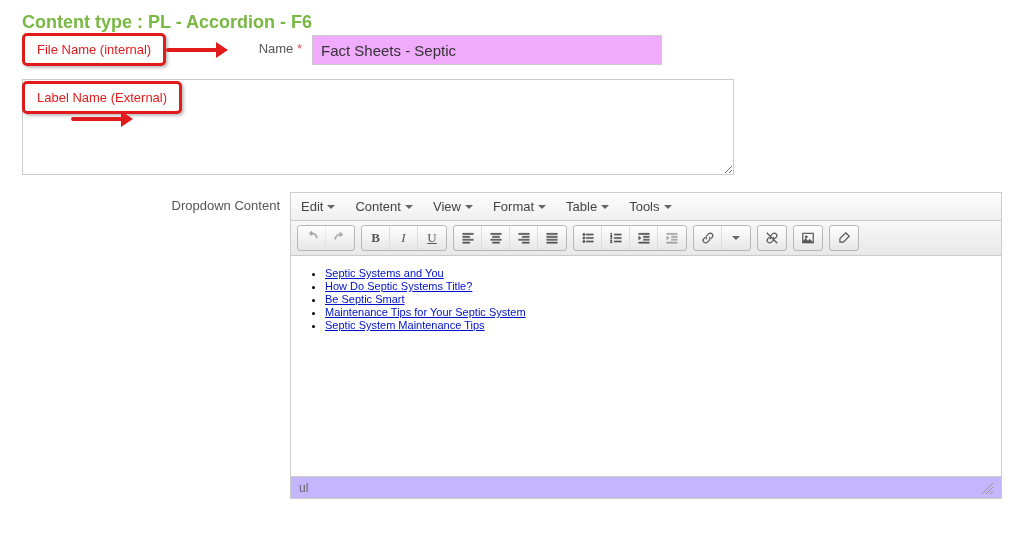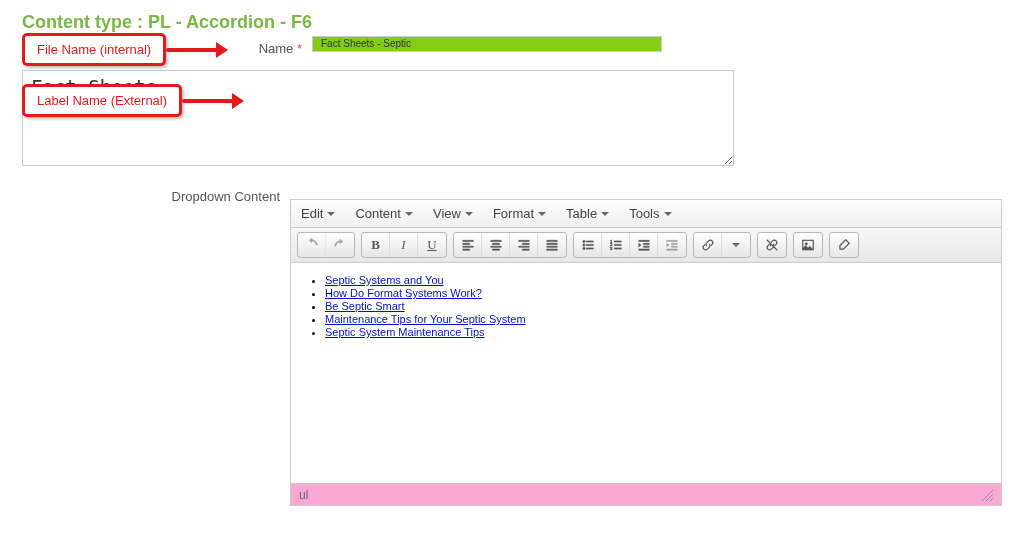--- a/index.html
+++ b/index.html
@@ -30,26 +30,26 @@
     padding-right: 10px;
     padding-top: 6px;
     color: #555;
     font-size: 13px;
     position: relative;
   }
   .req { color: #d9534f; }
   .field-col { flex: 1; }
   .txt-input {
     width: 350px;
-    height: 16px;
+    height: 30px;
     border: 1px solid #ccc;
     padding: 5px 8px;
-    font-size: 10px;
+    font-size: 15px;
     color: #333;
-    background: #84cc16;
+    background: #f0abfc;
   }
   .txt-area {
     width: 712px;
     height: 96px;
     border: 1px solid #ccc;
     padding: 5px 8px;
     font-size: 19px;
     color: #333;
     resize: both;
   }
@@ -92,21 +92,20 @@
     top: -3px;
     border-left: 12px solid #e11b1b;
     border-top: 8px solid transparent;
     border-bottom: 8px solid transparent;
   }
 
   
   .editor-wrap {
     width: 712px;
     border: 1px solid #ccc;
-    margin-top: 16px;
   }
   .menubar {
     display: flex;
     gap: 20px;
     padding: 6px 10px;
     background: linear-gradient(#fdfdfd,#f0f0f0);
     border-bottom: 1px solid #ccc;
     font-size: 13px;
     color: #444;
   }
@@ -147,21 +146,21 @@
     padding: 10px 14px;
     overflow:auto;
     font-size: 11px;
   }
   .editor-body ul { margin:0 0 0 20px; padding:0;}
   .editor-body li { color:#000; margin:1px 0;}
   .editor-body a { color:#0011cc; }
   .statusbar {
     display:flex;justify-content:space-between;align-items:center;
     height:22px;padding:0 8px;
-    background:#f9a8d4;border-top:1px solid #ccc;
+    background:#c4b5fd;border-top:1px solid #ccc;
     font-size:12px;color:#666;
   }
   .resize-grip{
     width:12px;height:12px;
     background:
       linear-gradient(135deg,transparent 52%,#999 52%,#999 58%,transparent 58%),
       linear-gradient(135deg,transparent 68%,#999 68%,#999 74%,transparent 74%),
       linear-gradient(135deg,transparent 84%,#999 84%,#999 90%,transparent 90%);
   }
 </style>
@@ -178,21 +177,21 @@
   <div class="label-col">
     <span>Name</span>
     <span class="req">*</span>
   </div>
   <div class="field-col">
     <input class="txt-input" type="text" value="Fact Sheets - Septic" style="">
   </div>
 </div>
 
 <div class="form-row">
-  <div class="callout" style="top:14px;">
+  <div class="callout" style="top:2px;flex-direction:column;">
     <div class="callout-box">Label Name (External)</div>
     <div class="callout-arrow"></div>
   </div>
   <div class="field-col">
     <textarea class="txt-area" style="">Fact Sheets</textarea>
   </div>
 </div>
 
 <div class="form-row">
   <div class="label-col">Dropdown Content</div>
@@ -331,21 +330,21 @@
               <svg viewBox="0 0 24 24">
                 <path d="M15 3l6 6-10 10H5v-6z" fill="none" stroke-width="2"></path>
               </svg>
             </div>
         </div>
       </div>
 
       <div class="editor-body">
         <ul>
           <li><a href="#">Septic Systems and You</a></li>
-          <li><a href="#">How Do Format Systems Work?</a></li>
+          <li><a href="#">How Do Septic Systems Title?</a></li>
           <li><a href="#">Be Septic Smart</a></li>
           <li><a href="#">Maintenance Tips for Your Septic System</a></li>
           <li><a href="#">Septic System Maintenance Tips</a></li>
         </ul>
       </div>
 
       <div class="statusbar">
         <span>ul</span>
         <span class="resize-grip"></span>
       </div>

